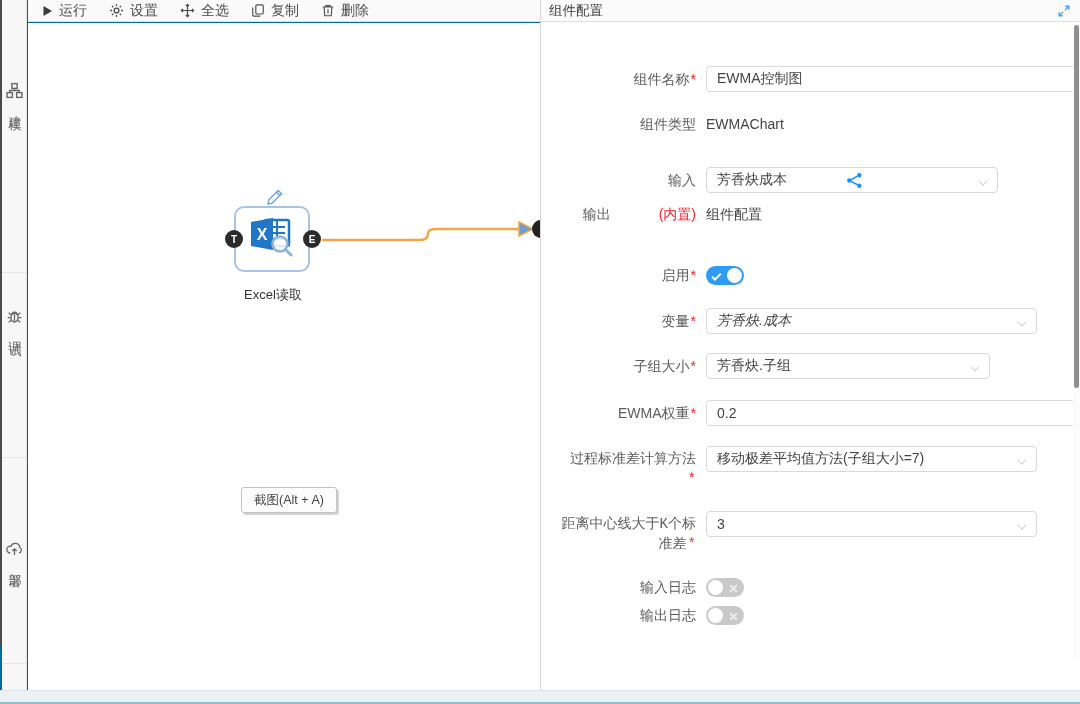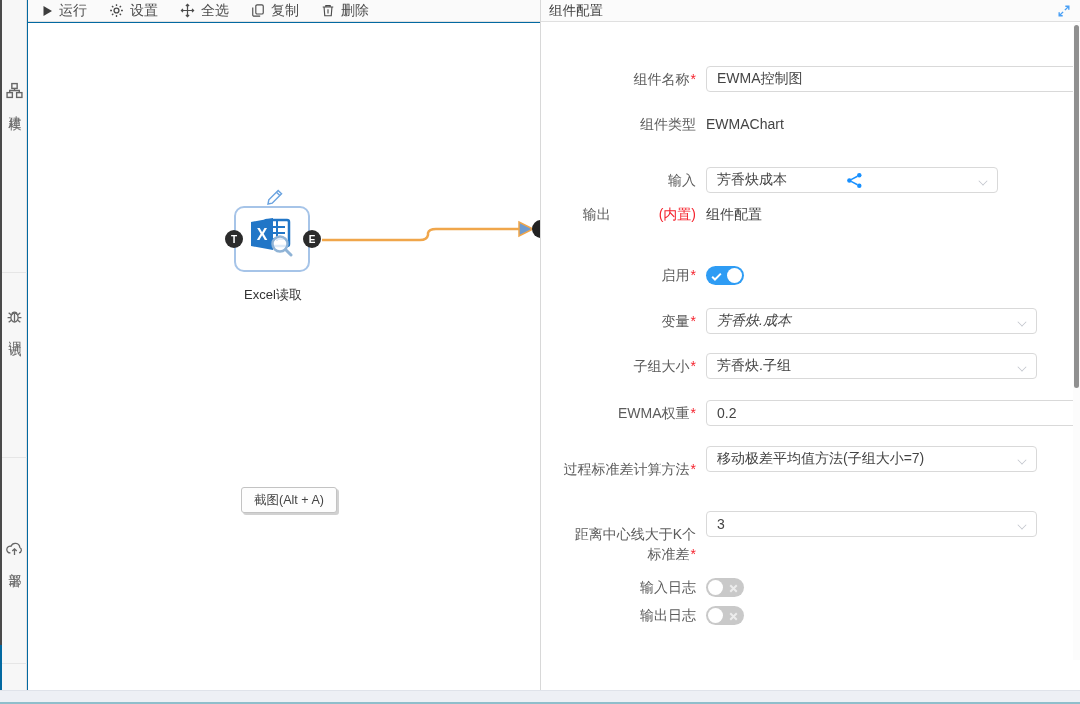--- a/index.html
+++ b/index.html
@@ -57,21 +57,21 @@
   .panel-header { position:absolute; left:0; top:0; width:540px; height:22px;
     background:#fbfbfb; border-bottom:1px solid #e0e0e0; display:flex;
     align-items:center; justify-content:space-between; padding:0 10px 0 8px; }
   .panel-title { font-size:13.5px; color:#3d3d3d; }
   .expand-btn { cursor:pointer; display:flex; }
   .panel-body { position:absolute; left:0; top:23px; width:533px; height:635px; overflow:hidden; }
 
   .frow { position:absolute; left:0; width:533px; }
   .flabel { position:absolute; left:20px; top:0; width:135px; text-align:right;
     font-size:14px; color:#5c5c5c; line-height:26px; }
-  .flabel.wrap { line-height:20px; top:13px; }
+  .flabel.wrap { line-height:20px; top:3px;font-family:Liberation Mono, monospace; }
   .req { color:#f5222d; margin-left:1px; }
   .tag-red { color:#f5222d;margin-left:44px; }
 
   .fctrl { position:absolute; left:165px; top:0; }
   .tbox { height:26px; background:#fff; border:1px solid #d9d9d9; border-radius:4px;
     font-size:14px; color:#444; padding:0 10px; width:381px; }
   input.tbox { outline:none; }
   .selbox { position:relative; height:26px; background:#fff; border:1px solid #d9d9d9;
     border-radius:4px; font-size:14px; color:#444; display:flex; align-items:center;
     padding:0 26px 0 10px; cursor:pointer; }
@@ -290,21 +290,21 @@
           <div class="selbox" style="width:331px;font-style:italic;">
             <span>芳香炔.成本</span>
             <span class="chev"></span>
           </div>
         </div>
       </div>
 
       <div class="frow" style="top:330px;height:26px;">
         <div class="flabel"><span>子组大小</span><span class="req">*</span></div>
         <div class="fctrl">
-          <div class="selbox" style="width:331px;">
+          <div class="selbox" style="width:284px;">
             <span>芳香炔.子组</span>
             <span class="chev"></span>
           </div>
         </div>
       </div>
 
       <div class="frow" style="top:377px;height:26px;">
         <div class="flabel"><span>EWMA权重</span><span class="req">*</span></div>
         <div class="fctrl"><input class="tbox" value="0.2" style=""></div>
       </div>

